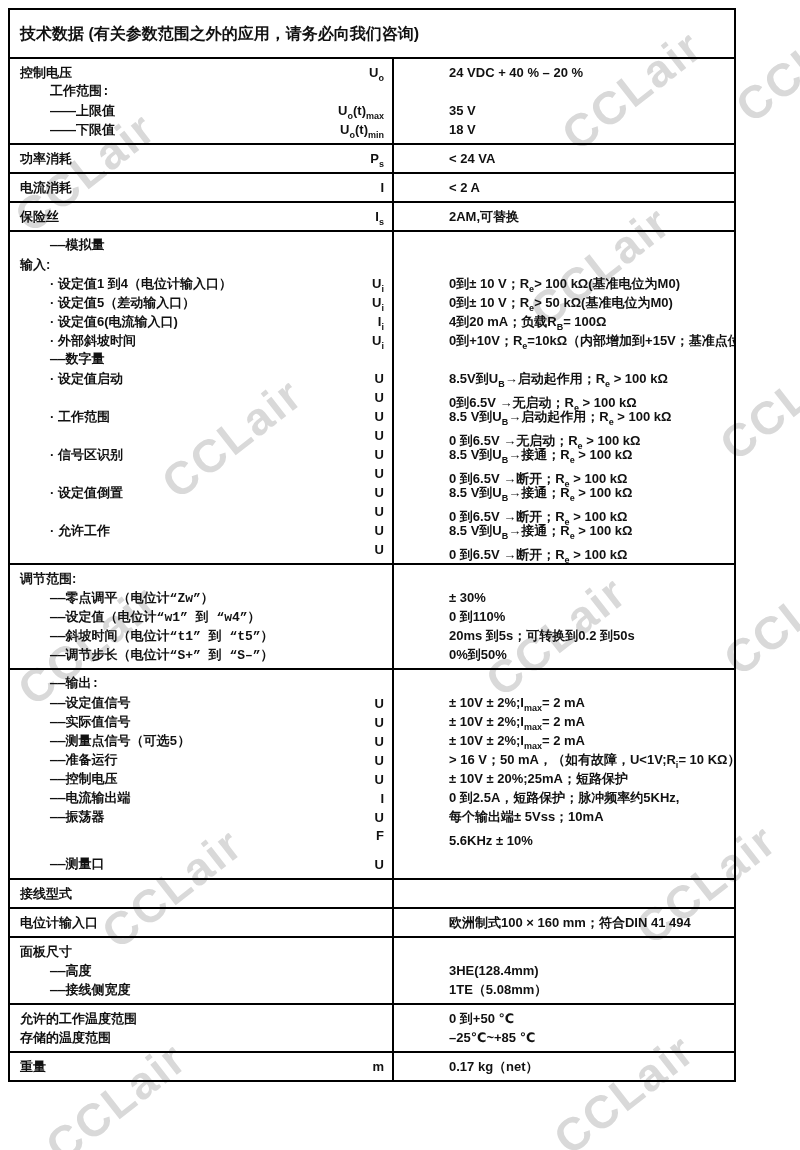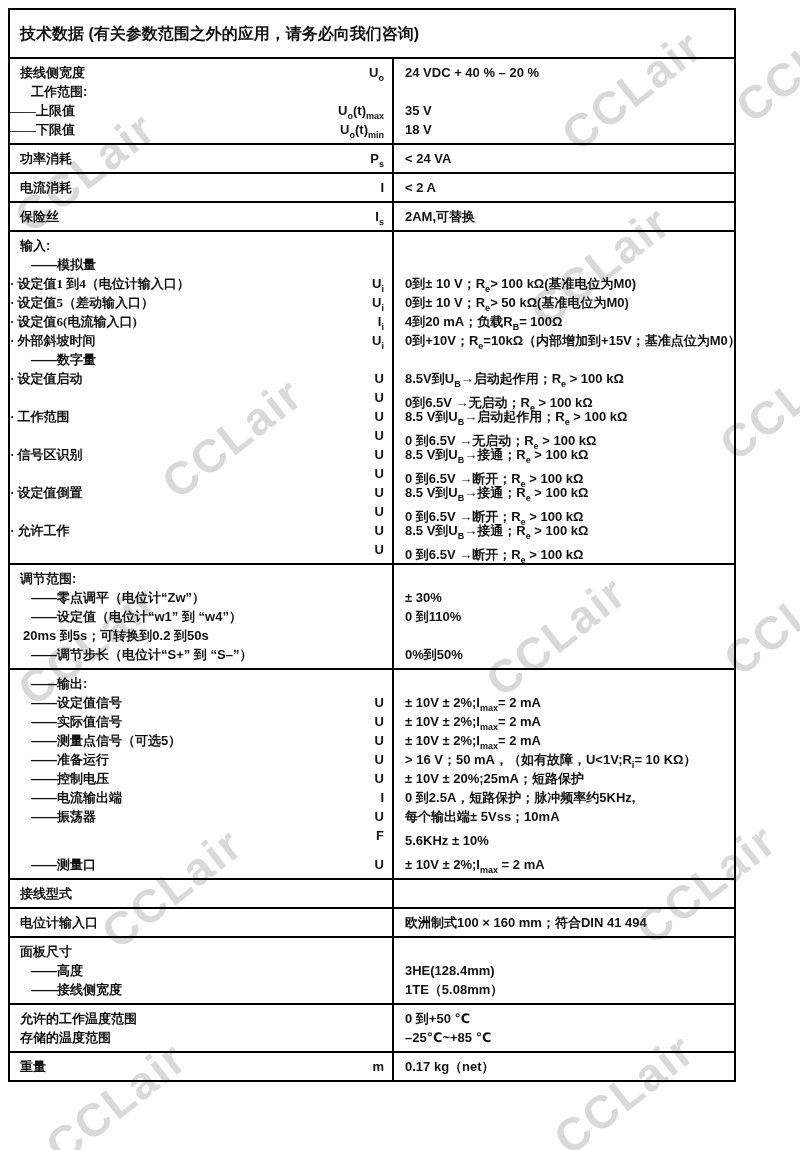--- a/index.html
+++ b/index.html
@@ -25,24 +25,24 @@
   .sec:last-child{border-bottom:none;}
   .sec::before{
     content:"";position:absolute;left:382px;top:0;bottom:0;width:2px;background:#000;
   }
   .row{display:flex;align-items:baseline;height:19px;line-height:19px;
        font-size:13px;font-weight:bold;white-space:nowrap;}
   .row.blank{height:10px;}
   .left{width:382px;box-sizing:border-box;display:flex;padding-right:8px;flex:0 0 auto;}
   .lbl{flex:0 1 auto;overflow:hidden;}
   .ind0{padding-left:10px;}
-  .ind1{padding-left:21px;}
-  .ind2{font-family:Liberation Serif, serif;}
+  .ind1{padding-left:40px;font-family:Liberation Mono, monospace;}
+  .ind2{padding-left:40px;}
   .sym{margin-left:auto;}
-  .val{padding-left:13px;flex:1 1 auto;overflow:hidden;}
+  .val{padding-left:13px;flex:1 1 auto;overflow:hidden;margin-left:44px;}
   sub{font-size:9px;line-height:0;}
 </style>
 </head>
 <body>
 
 <div class="wm-layer">
     <div class="wm" style="left: 85px; top: 172px;">CCLair</div>
     <div class="wm" style="left: 632px; top: 90px;">CCLair</div>
     <div class="wm" style="left: 806px; top: 62px;">CCLair</div>
     <div class="wm" style="left: 600px; top: 266px;">CCLair</div>
@@ -56,21 +56,21 @@
     <div class="wm" style="left: 116px; top: 1102px;">CCLair</div>
     <div class="wm" style="left: 624px; top: 1094px;">CCLair</div>
   </div>
 
 <div class="sheet">
   <div class="title">技术数据 (有关参数范围之外的应用，请务必向我们咨询)</div>
   <div id="table-body">
       <div class="sec">
         <div class="row">
           <div class="left">
-            <span class="lbl ind0">接线侧宽度</span>
+            <span class="lbl ind0">控制电压</span>
             <span class="sym">U<sub>o</sub></span>
           </div>
           <span class="val">24 VDC + 40 % – 20 %</span>
         </div>
         <div class="row">
           <div class="left">
             <span class="lbl ind1">工作范围:</span>
             <span class="sym"></span>
           </div>
           <span class="val"></span>
@@ -113,28 +113,28 @@
           <div class="left">
             <span class="lbl ind0">保险丝</span>
             <span class="sym">I<sub>s</sub></span>
           </div>
           <span class="val">2AM,可替换</span>
         </div>
       </div>
       <div class="sec">
         <div class="row">
           <div class="left">
+            <span class="lbl ind1">——模拟量</span>
+            <span class="sym"></span>
+          </div>
+          <span class="val"></span>
+        </div>
+        <div class="row">
+          <div class="left">
             <span class="lbl ind0">输入:</span>
-            <span class="sym"></span>
-          </div>
-          <span class="val"></span>
-        </div>
-        <div class="row">
-          <div class="left">
-            <span class="lbl ind1">——模拟量</span>
             <span class="sym"></span>
           </div>
           <span class="val"></span>
         </div>
         <div class="row">
           <div class="left">
             <span class="lbl ind2">· 设定值1 到4（电位计输入口）</span>
             <span class="sym">U<sub>i</sub></span>
           </div>
           <span class="val">0到± 10 V；R<sub>e</sub>&gt; 100 kΩ(基准电位为M0)</span>
@@ -254,20 +254,24 @@
           <span class="val">± 30%</span>
         </div>
         <div class="row">
           <div class="left">
             <span class="lbl ind1">——设定值（电位计“w1” 到 “w4”）</span>
             <span class="sym"></span>
           </div>
           <span class="val">0 到110%</span>
         </div>
         <div class="row">
+          <div class="left">
+            <span class="lbl ind1">——斜坡时间（电位计“t1” 到 “t5”）</span>
+            <span class="sym"></span>
+          </div>
           <span class="val">20ms 到5s；可转换到0.2 到50s</span>
         </div>
         <div class="row">
           <div class="left">
             <span class="lbl ind1">——调节步长（电位计“S+” 到 “S–”）</span>
             <span class="sym"></span>
           </div>
           <span class="val">0%到50%</span>
         </div>
       </div>
@@ -334,21 +338,20 @@
             <span class="sym">F</span>
           </div>
           <span class="val">5.6KHz ± 10%</span>
         </div>
         <div class="row blank"></div>
         <div class="row">
           <div class="left">
             <span class="lbl ind1">——测量口</span>
             <span class="sym">U</span>
           </div>
-          <span class="val">± 10V ± 2%;I<sub>max</sub> = 2 mA</span>
         </div>
       </div>
       <div class="sec">
         <div class="row">
           <div class="left">
             <span class="lbl ind0">接线型式</span>
             <span class="sym"></span>
           </div>
         </div>
       </div>

